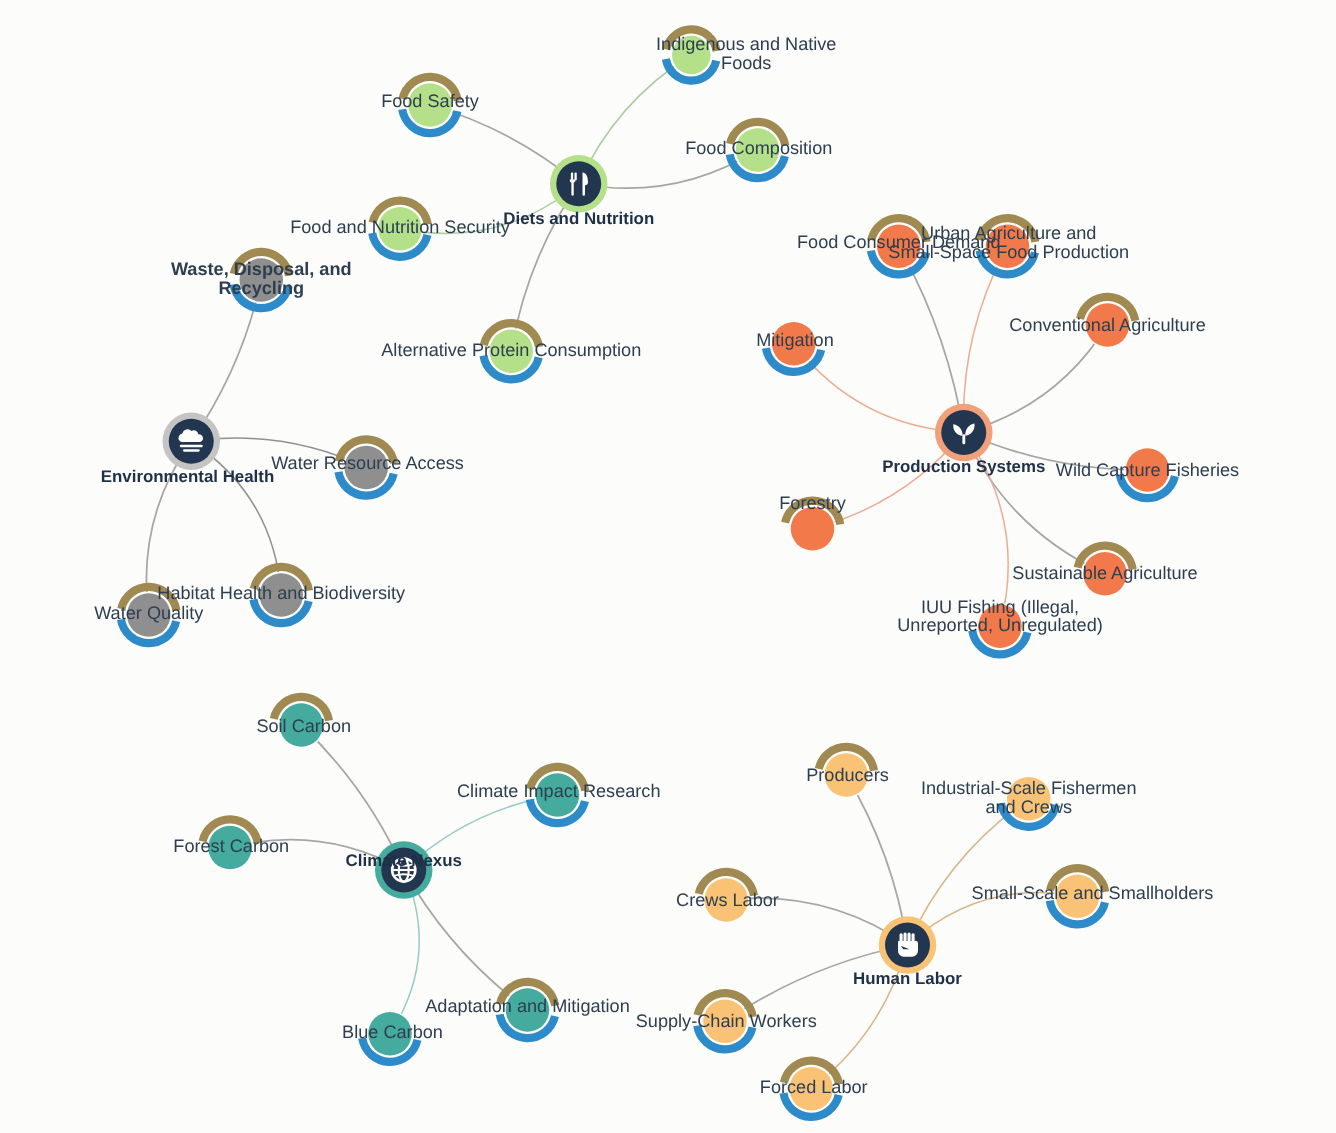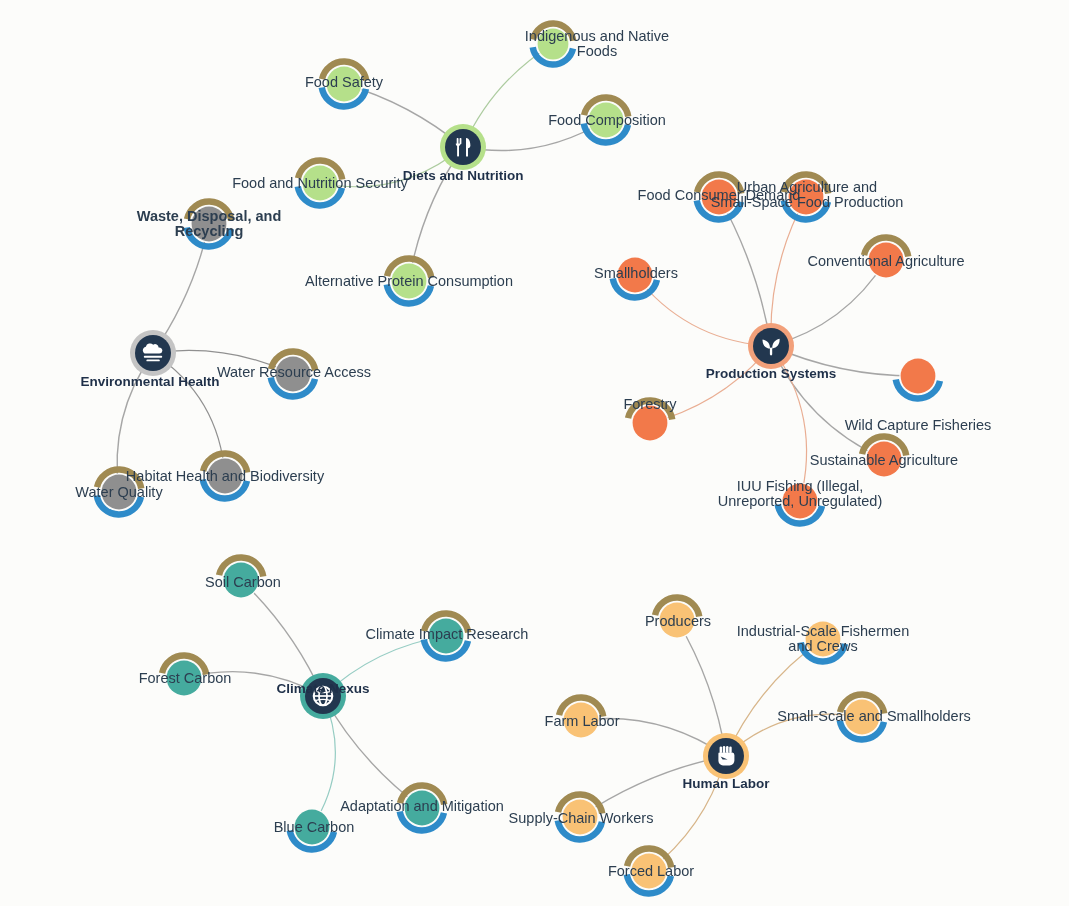--- a/index.html
+++ b/index.html
@@ -297,35 +297,35 @@
       <div class="node-label" style="left: 209px; top: 224px; font-weight: bold;">Waste, Disposal, and
 Recycling</div>
       <div class="node-label" style="left: 294px; top: 372px;">Water Resource Access</div>
       <div class="node-label" style="left: 119px; top: 492px;">Water Quality</div>
       <div class="node-label" style="left: 225px; top: 476px;">Habitat Health and Biodiversity</div>
       <div class="node-label hub" style="left: 150px; top: 381px;">Environmental Health</div>
       <div class="node-label" style="left: 719px; top: 195px;">Food Consumer Demand</div>
       <div class="node-label" style="left: 807px; top: 195px;">Urban Agriculture and
 Small-Space Food Production</div>
       <div class="node-label" style="left: 886px; top: 261px;">Conventional Agriculture</div>
-      <div class="node-label" style="left: 636px; top: 273px;">Smallholders</div>
-      <div class="node-label" style="left: 918px; top: 377px; margin-top: 48px;">Wild Capture Fisheries</div>
+      <div class="node-label" style="left: 636px; top: 273px;">Mitigation</div>
+      <div class="node-label" style="left: 918px; top: 377px;">Wild Capture Fisheries</div>
       <div class="node-label" style="left: 650px; top: 404px;">Forestry</div>
       <div class="node-label" style="left: 884px; top: 460px;">Sustainable Agriculture</div>
       <div class="node-label" style="left: 800px; top: 494px;">IUU Fishing (Illegal,
 Unreported, Unregulated)</div>
       <div class="node-label hub" style="left: 771px; top: 373px;">Production Systems</div>
       <div class="node-label" style="left: 243px; top: 582px;">Soil Carbon</div>
       <div class="node-label" style="left: 447px; top: 634px;">Climate Impact Research</div>
       <div class="node-label" style="left: 185px; top: 678px;">Forest Carbon</div>
       <div class="node-label" style="left: 314px; top: 827px;">Blue Carbon</div>
       <div class="node-label" style="left: 422px; top: 806px; text-align: center;">Adaptation and Mitigation</div>
       <div class="node-label hub" style="left: 323px; top: 688px; text-align: center;">Climate Nexus</div>
       <div class="node-label" style="left: 678px; top: 621px;">Producers</div>
       <div class="node-label" style="left: 823px; top: 639px;">Industrial-Scale Fishermen
 and Crews</div>
-      <div class="node-label" style="left: 582px; top: 721px;">Farm Labor</div>
+      <div class="node-label" style="left: 582px; top: 721px;">Crews Labor</div>
       <div class="node-label" style="left: 862px; top: 716px; margin-left: 12px;">Small-Scale and Smallholders</div>
       <div class="node-label" style="left: 581px; top: 818px;">Supply-Chain Workers</div>
       <div class="node-label" style="left: 651px; top: 871px;">Forced Labor</div>
       <div class="node-label hub" style="left: 726px; top: 783px;">Human Labor</div>
     </div>
 </div>
 
 </body></html>

